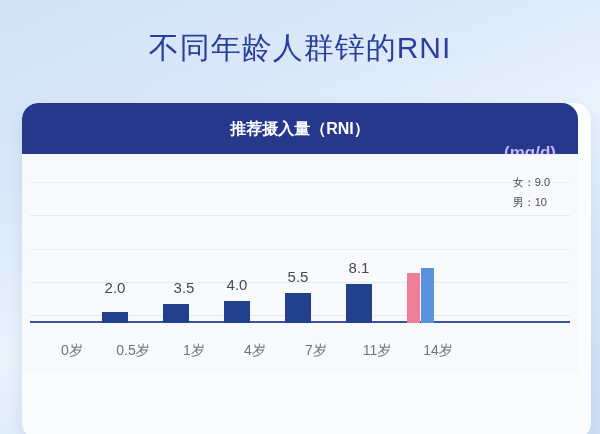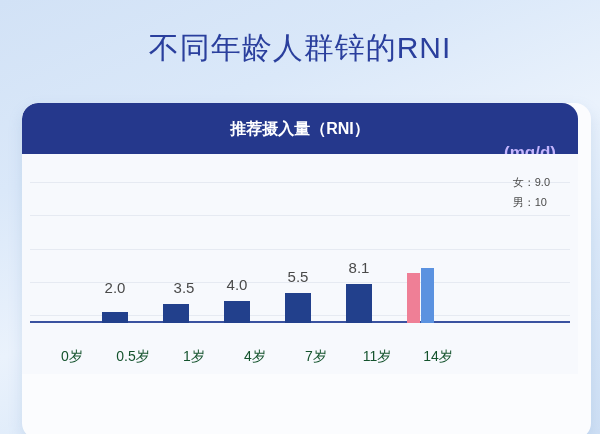--- a/index.html
+++ b/index.html
@@ -124,25 +124,25 @@
     position: absolute;
     font-size: 15px;
     color: #4a4a4a;
     white-space: nowrap;
     text-align: center;
     width: 44px;
   }
 
   .tick-label {
     position: absolute;
-    bottom: 8px;
+    bottom: 14px;
     width: 60px;
     text-align: center;
     font-size: 14px;
-    color: #14532d;
+    color: #737373;
     white-space: nowrap;
   }
 
   #gender-note {
     position: absolute;
     right: 28px;
     top: 18px;
     text-align: left;
     font-size: 11px;
     color: #4a4a4a;

